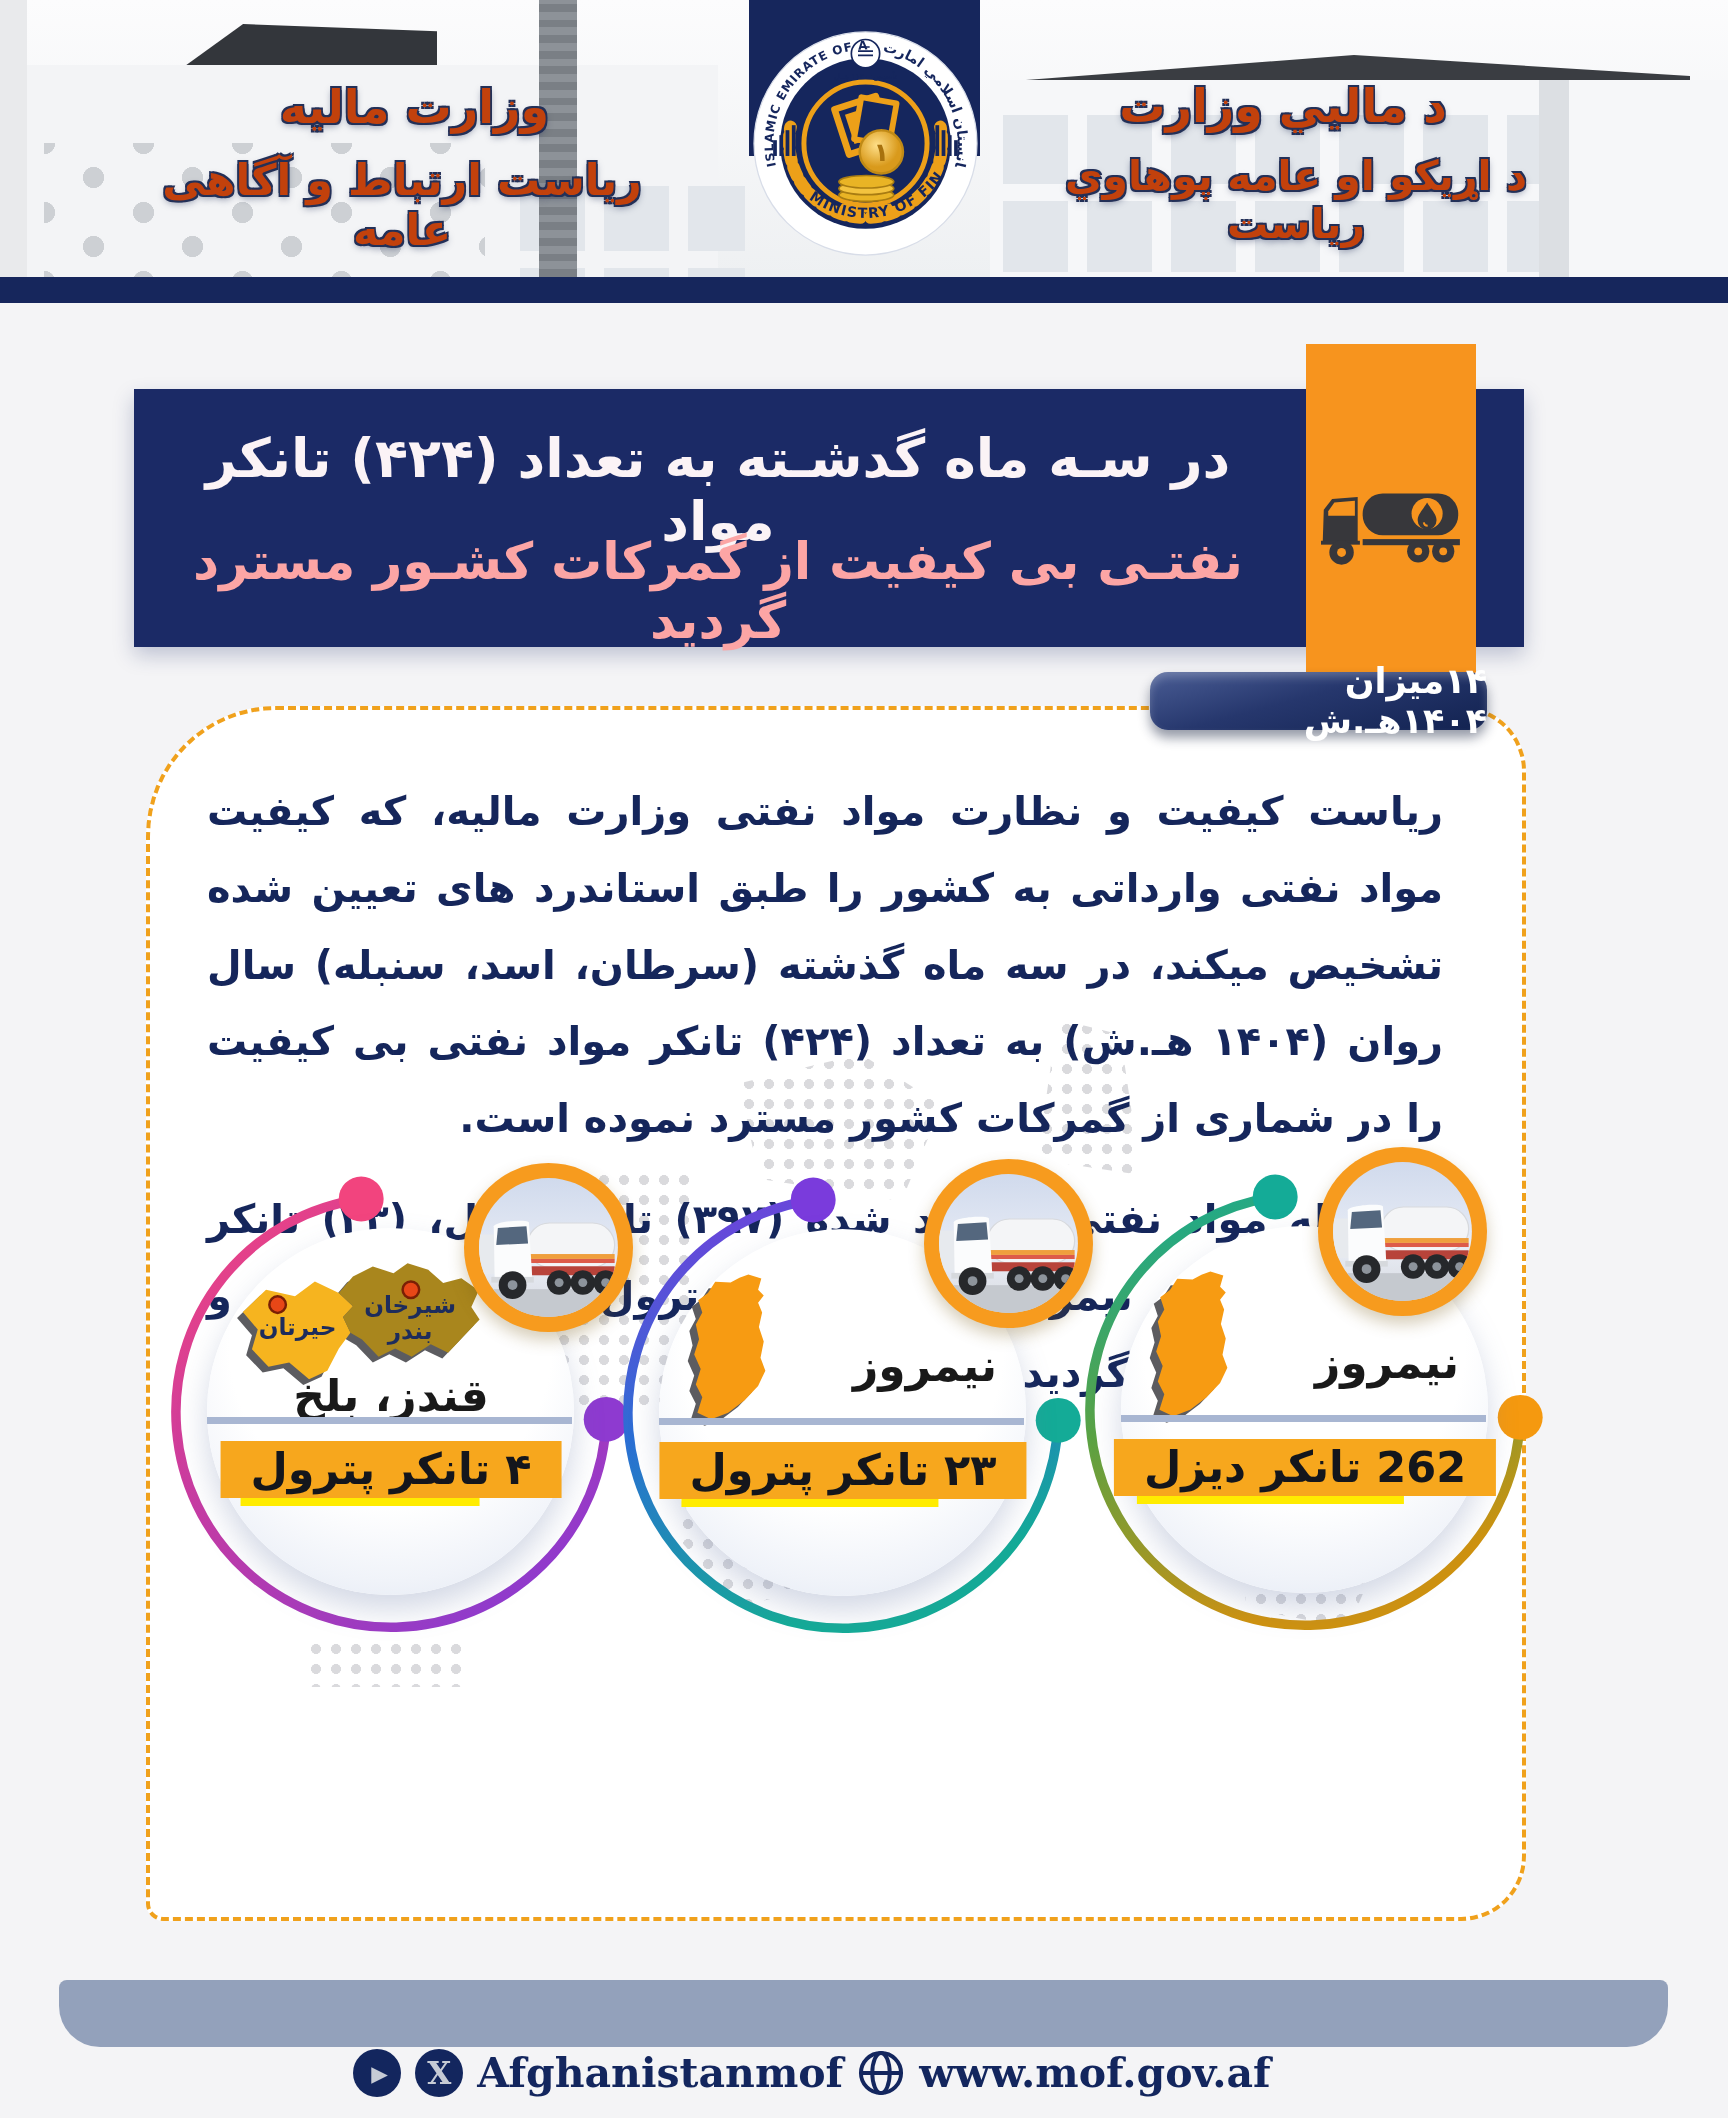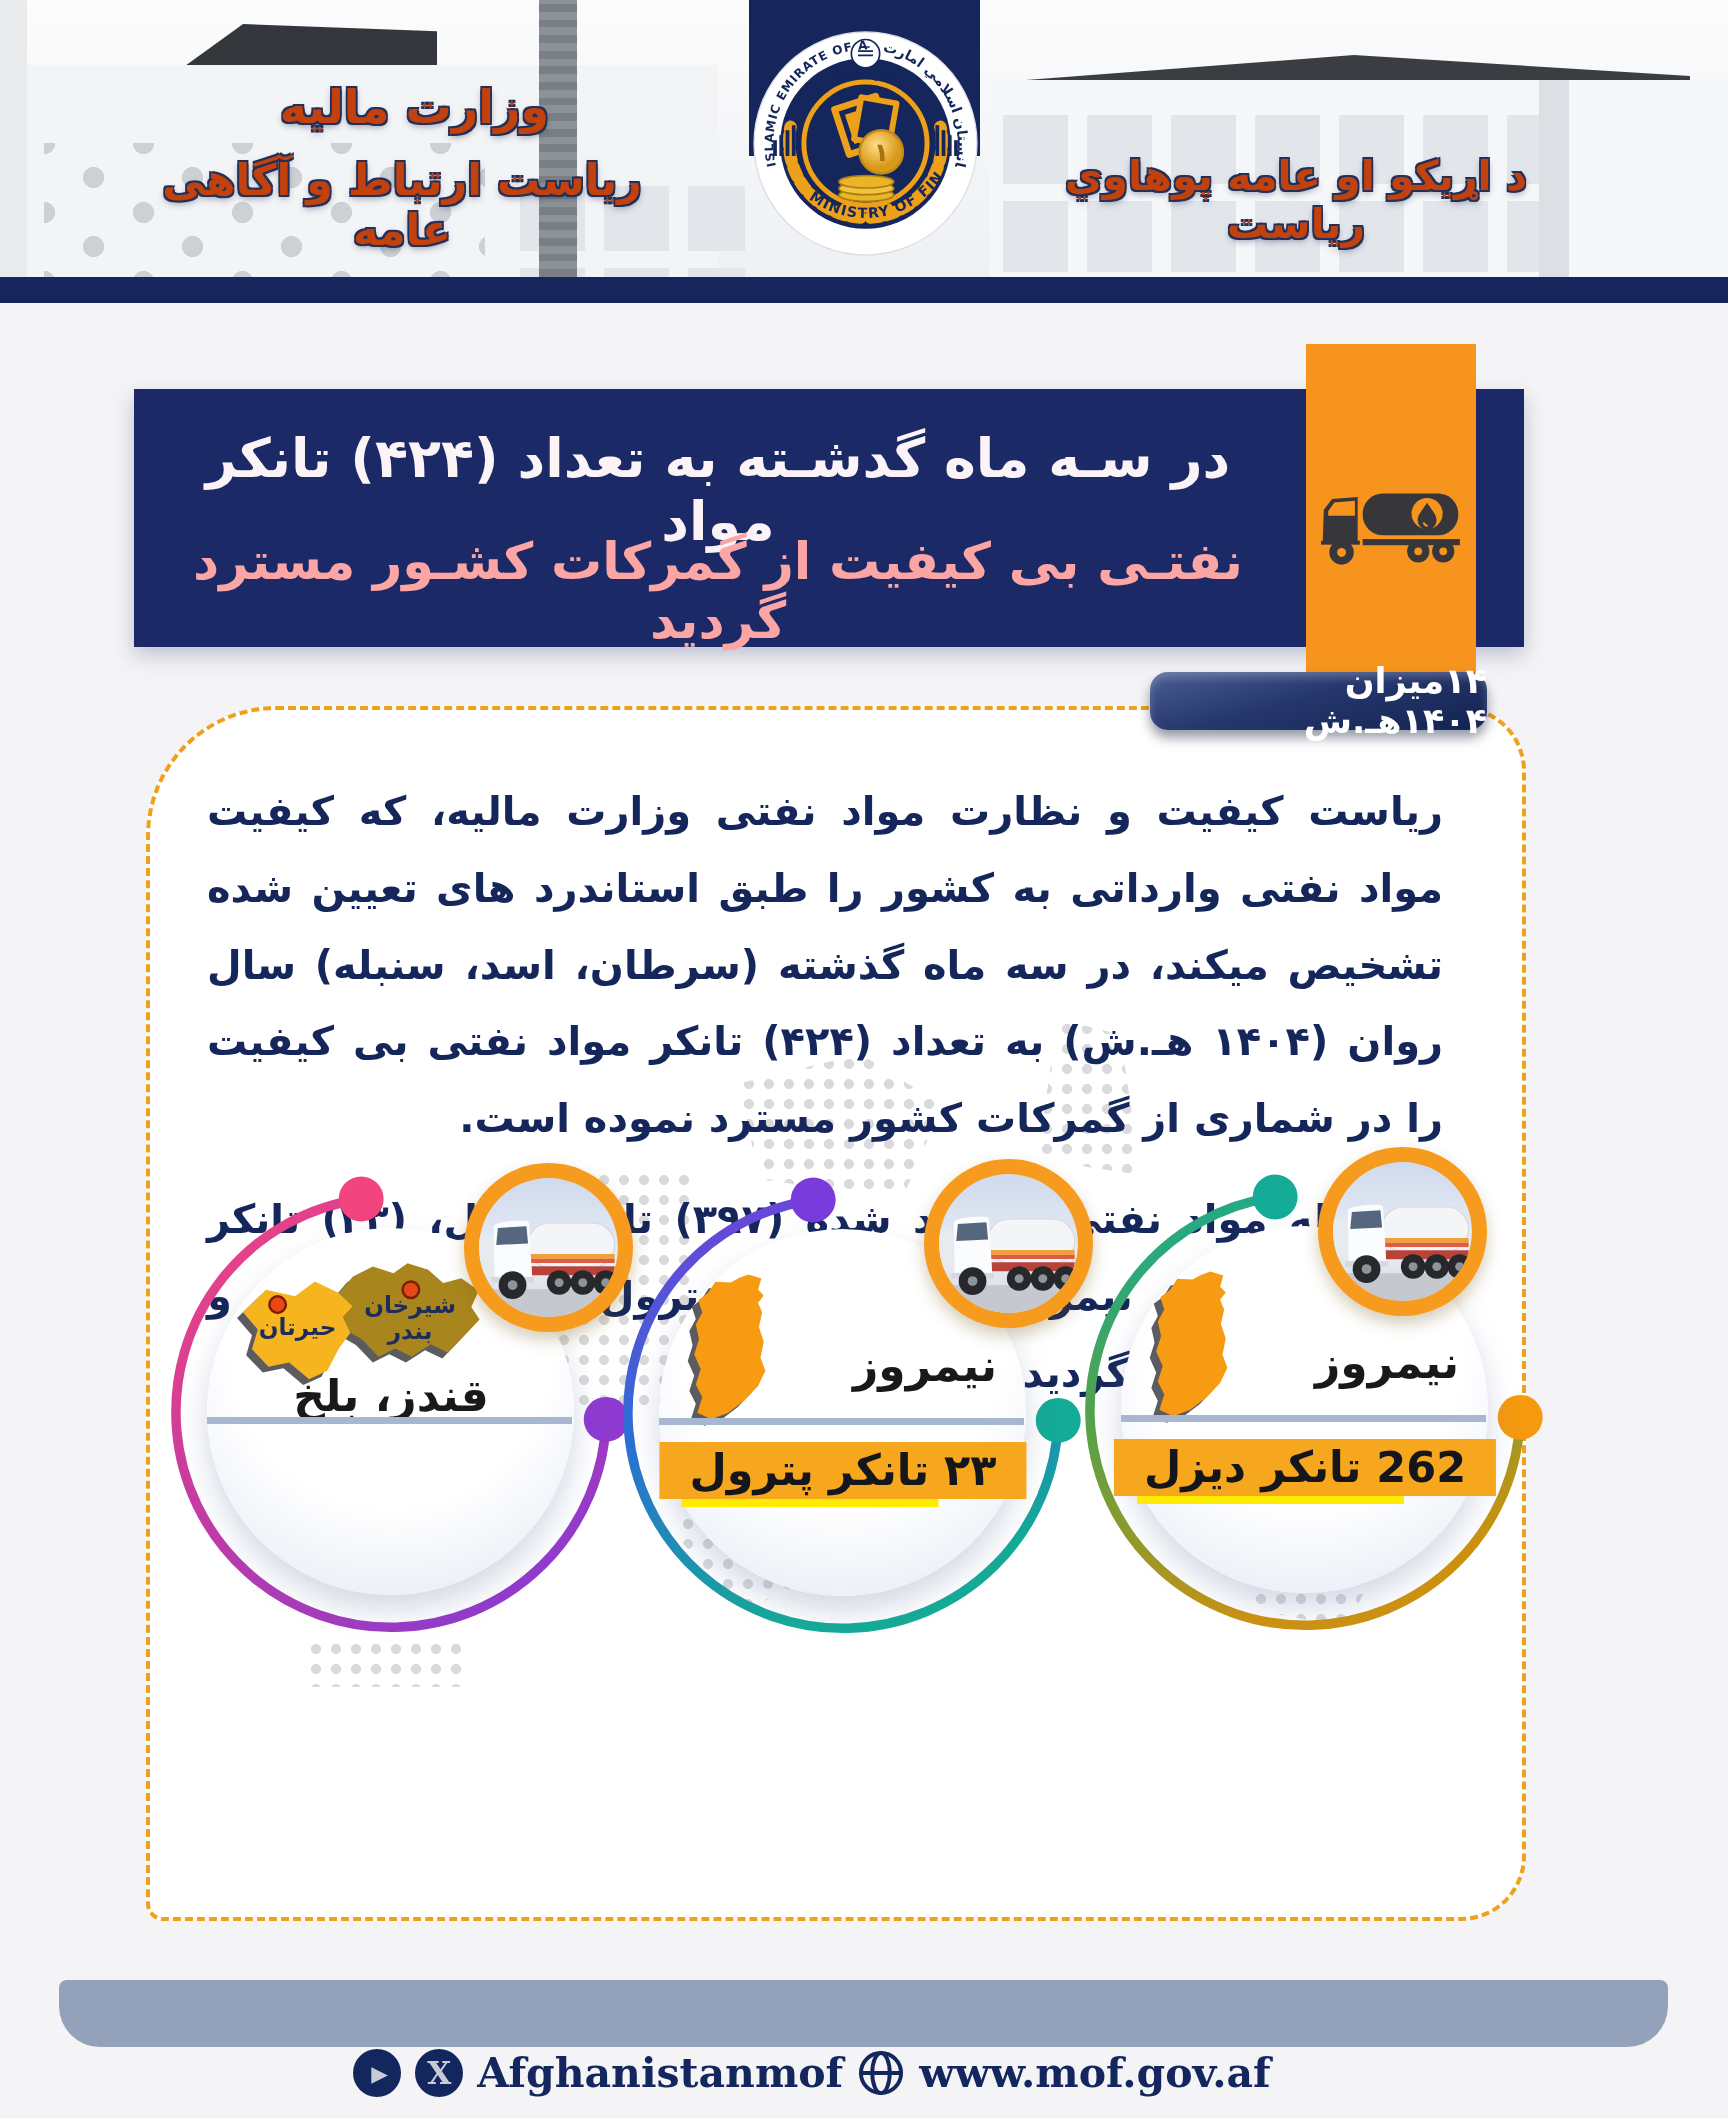--- a/index.html
+++ b/index.html
@@ -122,20 +122,21 @@
         <div class="win-band wb1"></div>
         <div class="win-band wb2"></div>
         <div class="fr-shadow"></div>
       </div>
     </div>
     <div class="hdr-strip"></div>
     <div class="logo-navy"></div>
 
     <div class="gold gl1">وزارت مالیه</div>
     <div class="gold gl2">ریاست ارتباط و آگاهی عامه</div>
+    <div class="gold gr1">د ماليي وزارت</div>
     <div class="gold gr2">د اړيکو او عامه پوهاوي رياست</div>
 
     <svg class="logo" viewBox="0 0 560 560">
       <defs>
         <path id="lg-arc-left" d="M 66,338 A 226,226 0 0 1 280,54"></path>
         <path id="lg-arc-right" d="M 280,54 A 226,226 0 0 1 494,338"></path>
         <path id="lg-arc-bottom" d="M 96,364 A 226,226 0 0 0 464,364"></path>
         <radialGradient id="coinG" cx="40%" cy="35%">
             <stop offset="0" stop-color="#ffe08a"></stop>
             <stop offset="1" stop-color="#d99a1c"></stop>
@@ -254,20 +255,21 @@
       <path d="M330,136 L296,104 L330,64 L378,40 L428,56 L462,32 L512,48 L548,80 L592,68 L634,98 L616,138 L636,168 L598,208 L560,248 L518,228 L472,258 L432,238 L392,258 L352,216 L324,200 L306,162 Z" fill="#a9861d"></path>
       <circle cx="148" cy="132" r="20" fill="#e84717" stroke="#7a1f05" stroke-width="6"></circle>
       <circle cx="470" cy="96" r="20" fill="#e84717" stroke="#7a1f05" stroke-width="6"></circle>
       <text x="196" y="206" text-anchor="middle" font-size="56" font-weight="bold" fill="#1d2c5c">حیرتان</text>
       <text x="468" y="152" text-anchor="middle" font-size="56" font-weight="bold" fill="#1d2c5c">شیرخان</text>
       <text x="468" y="216" text-anchor="middle" font-size="56" font-weight="bold" fill="#1d2c5c">بندر</text>
     </svg>
     <div class="plabel">قندز، بلخ</div>
     <div class="divider"></div>
     <div class="badge-wrap">
+      <div class="badge">۴ تانکر پترول</div>
       <div class="ystrip"></div>
     </div>
     <div class="truckc">
       <svg viewBox="0 0 360 360">
         <defs>
             <clipPath id="cpA">
               <circle cx="180" cy="180" r="170"></circle>
             </clipPath>
         <linearGradient id="skyA" x1="0" y1="0" x2="0" y2="1">
               <stop offset="0" stop-color="#cfd9ec"></stop>

